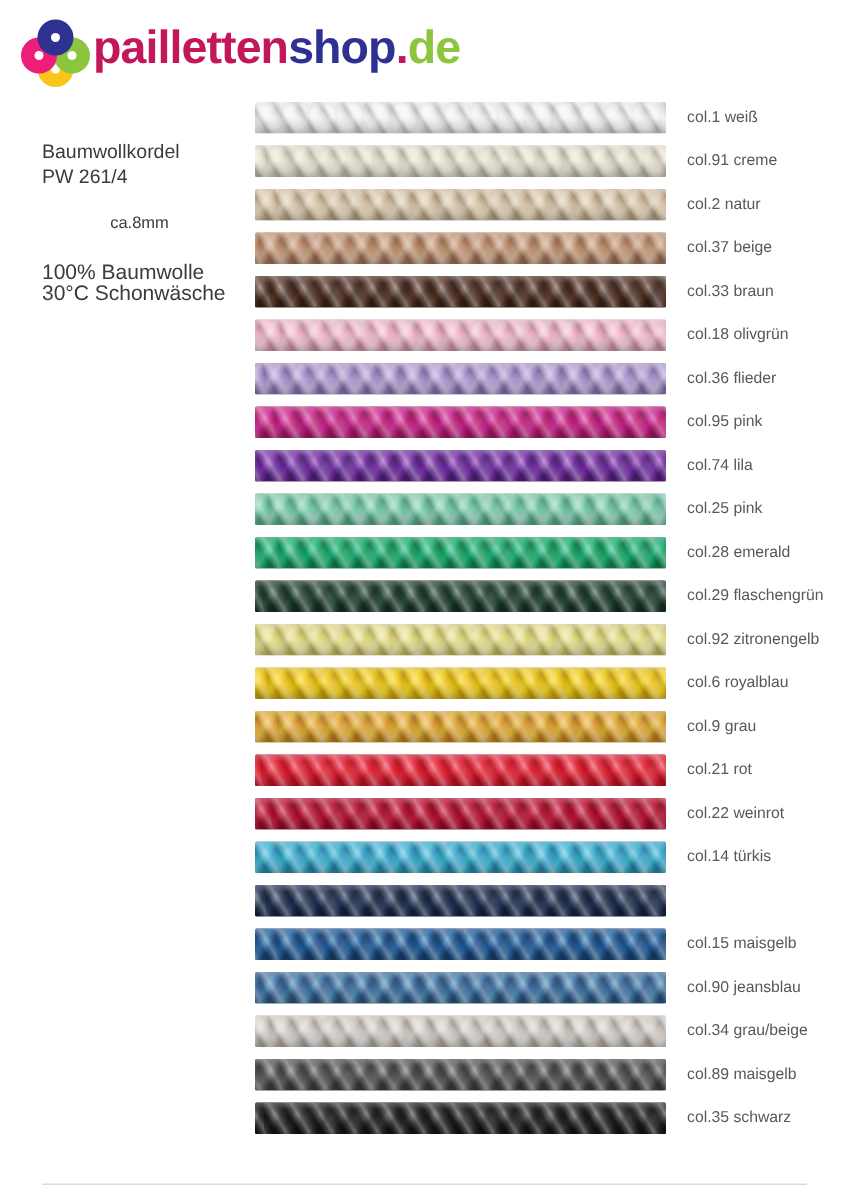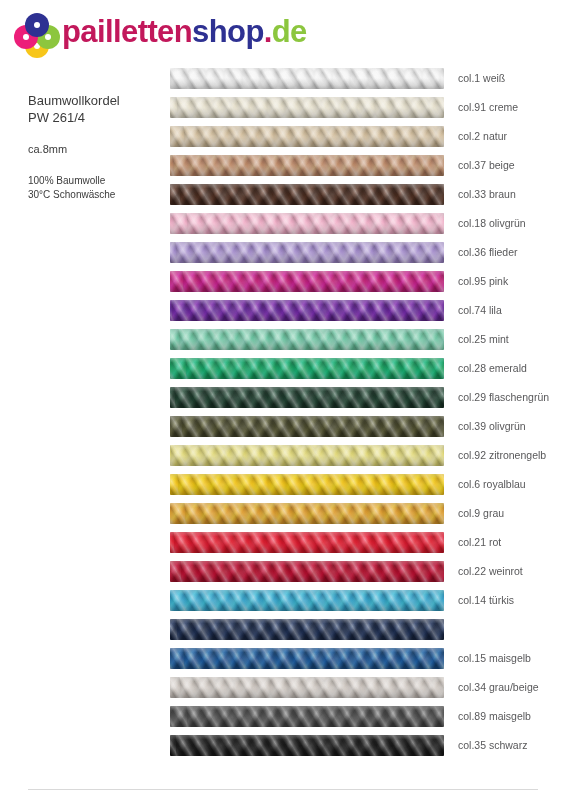--- a/index.html
+++ b/index.html
@@ -81,23 +81,24 @@
     line-height: 17px;
     color: #3b3b3b;
     white-space: pre-line;
     margin: 0 0 16px 0;
   }
   #product-size {
     font-size: 11px;
     line-height: 15px;
     color: #3b3b3b;
     margin: 0 0 17px 0;
+    text-align: center;
   }
   #product-care {
-    font-size: 10px;
+    font-size: 14px;
     line-height: 14px;
     color: #3b3b3b;
     white-space: pre-line;
     margin: 0;
   }
 
   
   #swatch-list {
     position: absolute;
     left: 170px;
@@ -291,50 +292,41 @@
       </div>
       <div class="swatch-label">col.74 lila</div>
     </div>
     <div class="swatch-row">
       <div class="cord" style="background: rgb(116, 201, 168);">
         <div class="braid l1" style="background-position: 9px 0px;"></div>
         <div class="braid l2" style="background-position: 9px 0px;"></div>
         <div class="braid l3" style="background-position: 9px 0px;"></div>
         <div class="braid l4" style="background-position: 9px 0px;"></div>
       </div>
-      <div class="swatch-label">col.25 mint</div>
+      <div class="swatch-label">col.25 pink</div>
     </div>
     <div class="swatch-row">
       <div class="cord" style="background: rgb(23, 166, 103);">
         <div class="braid l1" style="background-position: 16px 0px;"></div>
         <div class="braid l2" style="background-position: 16px 0px;"></div>
         <div class="braid l3" style="background-position: 16px 0px;"></div>
         <div class="braid l4" style="background-position: 16px 0px;"></div>
       </div>
       <div class="swatch-label">col.28 emerald</div>
     </div>
     <div class="swatch-row">
       <div class="cord" style="background: rgb(29, 59, 44);">
         <div class="braid l1" style="background-position: 5px 0px;"></div>
         <div class="braid l2" style="background-position: 5px 0px;"></div>
         <div class="braid l3" style="background-position: 5px 0px;"></div>
         <div class="braid l4" style="background-position: 5px 0px;"></div>
       </div>
       <div class="swatch-label">col.29 flaschengrün</div>
     </div>
     <div class="swatch-row">
-      <div class="cord" style="background: rgb(74, 74, 44);">
-        <div class="braid l1" style="background-position: 12px 0px;"></div>
-        <div class="braid l2" style="background-position: 12px 0px;"></div>
-        <div class="braid l3" style="background-position: 12px 0px;"></div>
-        <div class="braid l4" style="background-position: 12px 0px;"></div>
-      </div>
-      <div class="swatch-label">col.39 olivgrün</div>
-    </div>
-    <div class="swatch-row">
       <div class="cord" style="background: rgb(228, 220, 130);">
         <div class="braid l1" style="background-position: 1px 0px;"></div>
         <div class="braid l2" style="background-position: 1px 0px;"></div>
         <div class="braid l3" style="background-position: 1px 0px;"></div>
         <div class="braid l4" style="background-position: 1px 0px;"></div>
       </div>
       <div class="swatch-label">col.92 zitronengelb</div>
     </div>
     <div class="swatch-row">
       <div class="cord" style="background: rgb(242, 199, 19);">
@@ -392,20 +384,29 @@
     <div class="swatch-row">
       <div class="cord" style="background: rgb(27, 83, 144);">
         <div class="braid l1" style="background-position: 14px 0px;"></div>
         <div class="braid l2" style="background-position: 14px 0px;"></div>
         <div class="braid l3" style="background-position: 14px 0px;"></div>
         <div class="braid l4" style="background-position: 14px 0px;"></div>
       </div>
       <div class="swatch-label">col.15 maisgelb</div>
     </div>
     <div class="swatch-row">
+      <div class="cord" style="background: rgb(55, 107, 156);">
+        <div class="braid l1" style="background-position: 3px 0px;"></div>
+        <div class="braid l2" style="background-position: 3px 0px;"></div>
+        <div class="braid l3" style="background-position: 3px 0px;"></div>
+        <div class="braid l4" style="background-position: 3px 0px;"></div>
+      </div>
+      <div class="swatch-label">col.90 jeansblau</div>
+    </div>
+    <div class="swatch-row">
       <div class="cord" style="background: rgb(211, 204, 198);">
         <div class="braid l1" style="background-position: 10px 0px;"></div>
         <div class="braid l2" style="background-position: 10px 0px;"></div>
         <div class="braid l3" style="background-position: 10px 0px;"></div>
         <div class="braid l4" style="background-position: 10px 0px;"></div>
       </div>
       <div class="swatch-label">col.34 grau/beige</div>
     </div>
     <div class="swatch-row">
       <div class="cord" style="background: rgb(75, 75, 75);">

